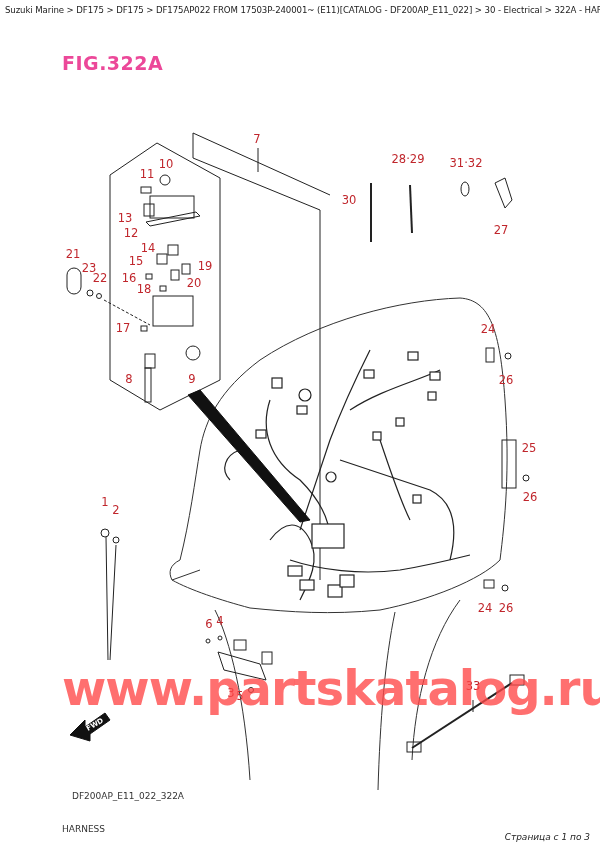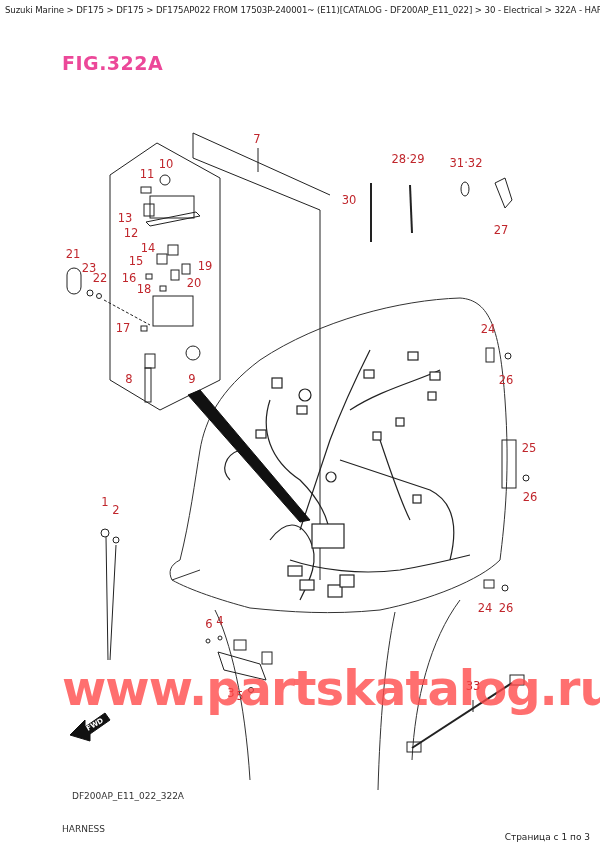--- a/index.html
+++ b/index.html
@@ -5,21 +5,21 @@
   html, body { margin: 0; padding: 0; background: #ffffff; }
   body { width: 600px; height: 848px; position: relative; overflow: hidden; font-family: "DejaVu Sans", sans-serif; }
   .breadcrumb { position: absolute; left: 5px; top: 5px; font-size: 8.6px; color: #222; white-space: nowrap; letter-spacing: -0.1px; }
   .fig-title { position: absolute; left: 62px; top: 52px; font-size: 19px; font-weight: bold; color: #ec4899; font-family: "DejaVu Sans", sans-serif; letter-spacing: 0.5px; }
   .diagram { position: absolute; left: 0; top: 0; width: 600px; height: 848px; }
   .diagram svg { width: 600px; height: 848px; }
   .callout { font-family: "DejaVu Sans", sans-serif; font-size: 11.5px; fill: #c0262c; }
   .watermark { position: absolute; left: 62px; top: 660px; font-family: "DejaVu Sans", sans-serif; font-weight: bold; font-size: 48px; color: rgba(255, 70, 70, 0.78); letter-spacing: -1px; white-space: nowrap; pointer-events: none; }
   .footer-code { position: absolute; left: 72px; top: 791px; font-size: 9px; color: #333; }
   .footer-name { position: absolute; left: 62px; top: 807px; font-size: 9px; color: #333; margin-top: 17px; }
-  .pager { position: absolute; right: 10px; top: 832px; font-size: 9px; color: #222; }
+  .pager { position: absolute; right: 10px; top: 832px; font-size: 9px; color: #222; font-style: italic; }
 </style>
 </head>
 <body>
 
 <div class="breadcrumb">Suzuki Marine &gt; DF175 &gt; DF175 &gt; DF175AP022 FROM 17503P-240001~ (E11)[CATALOG - DF200AP_E11_022] &gt; 30 - Electrical &gt; 322A - HARNESS</div>
 
 <div class="fig-title">FIG.322A</div>
 
 <div class="diagram">
   <svg viewBox="0 0 600 848" xmlns="http://www.w3.org/2000/svg" fill="none" stroke="#222" stroke-width="1">

